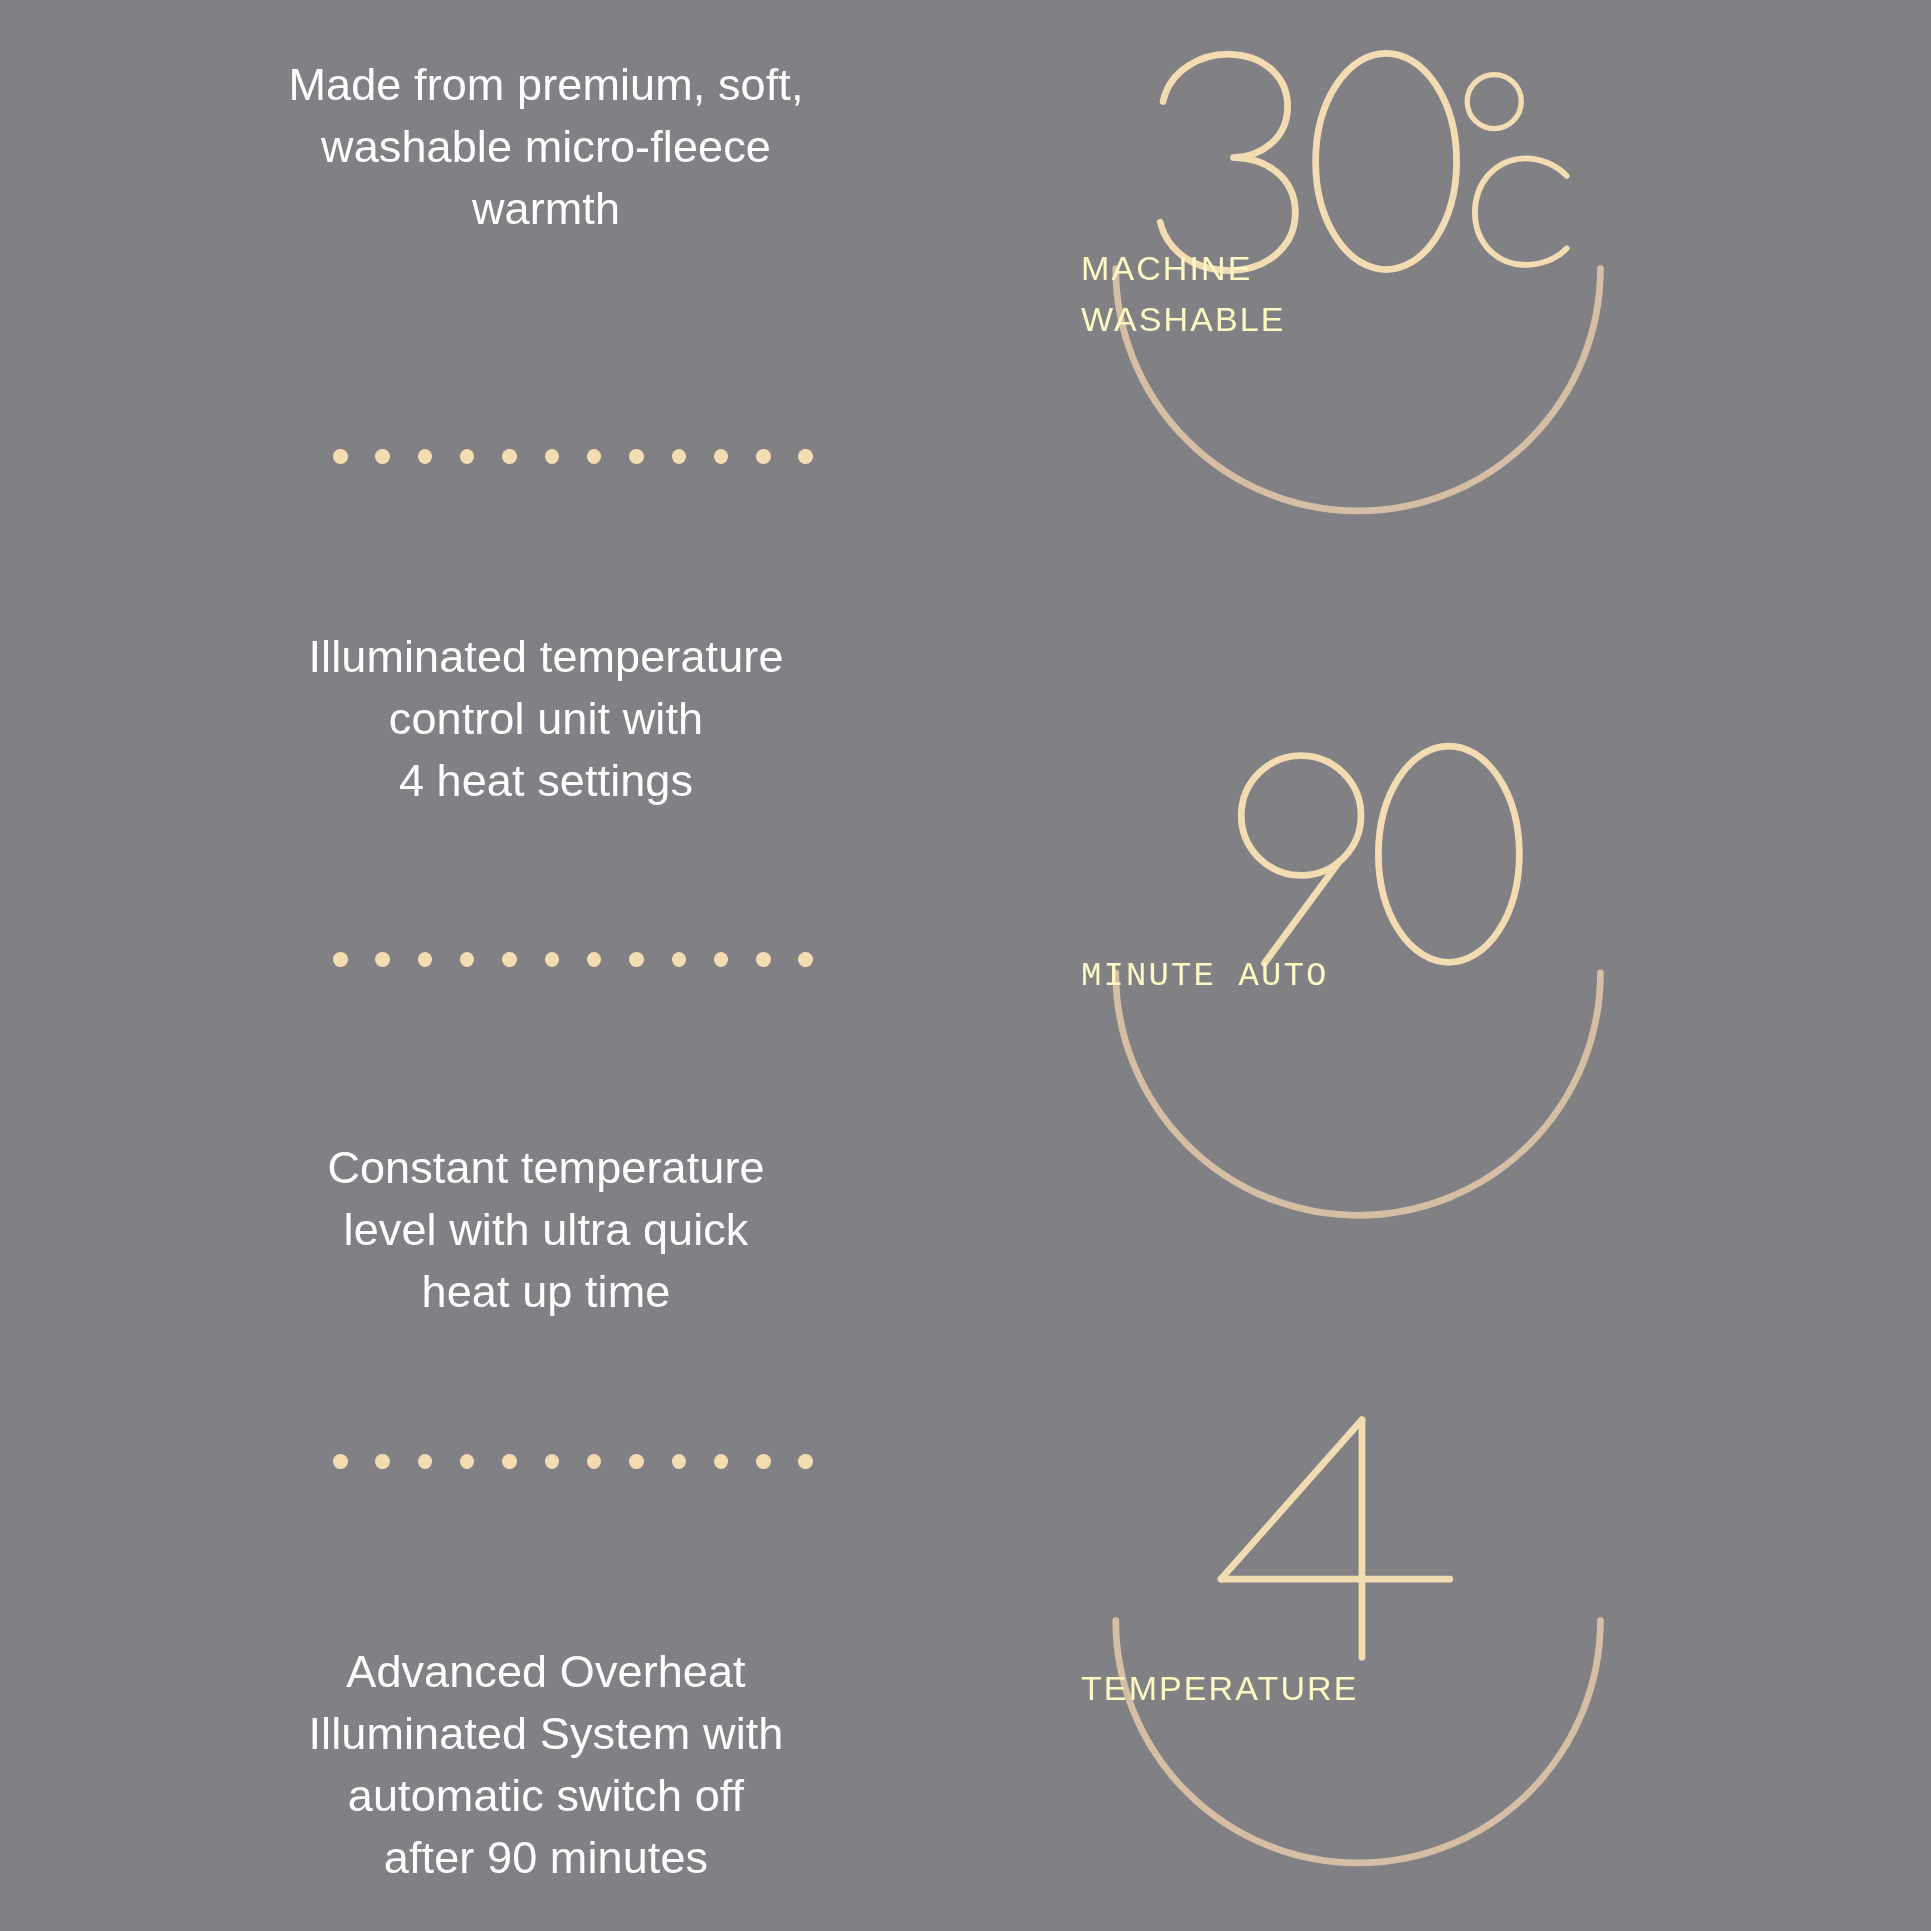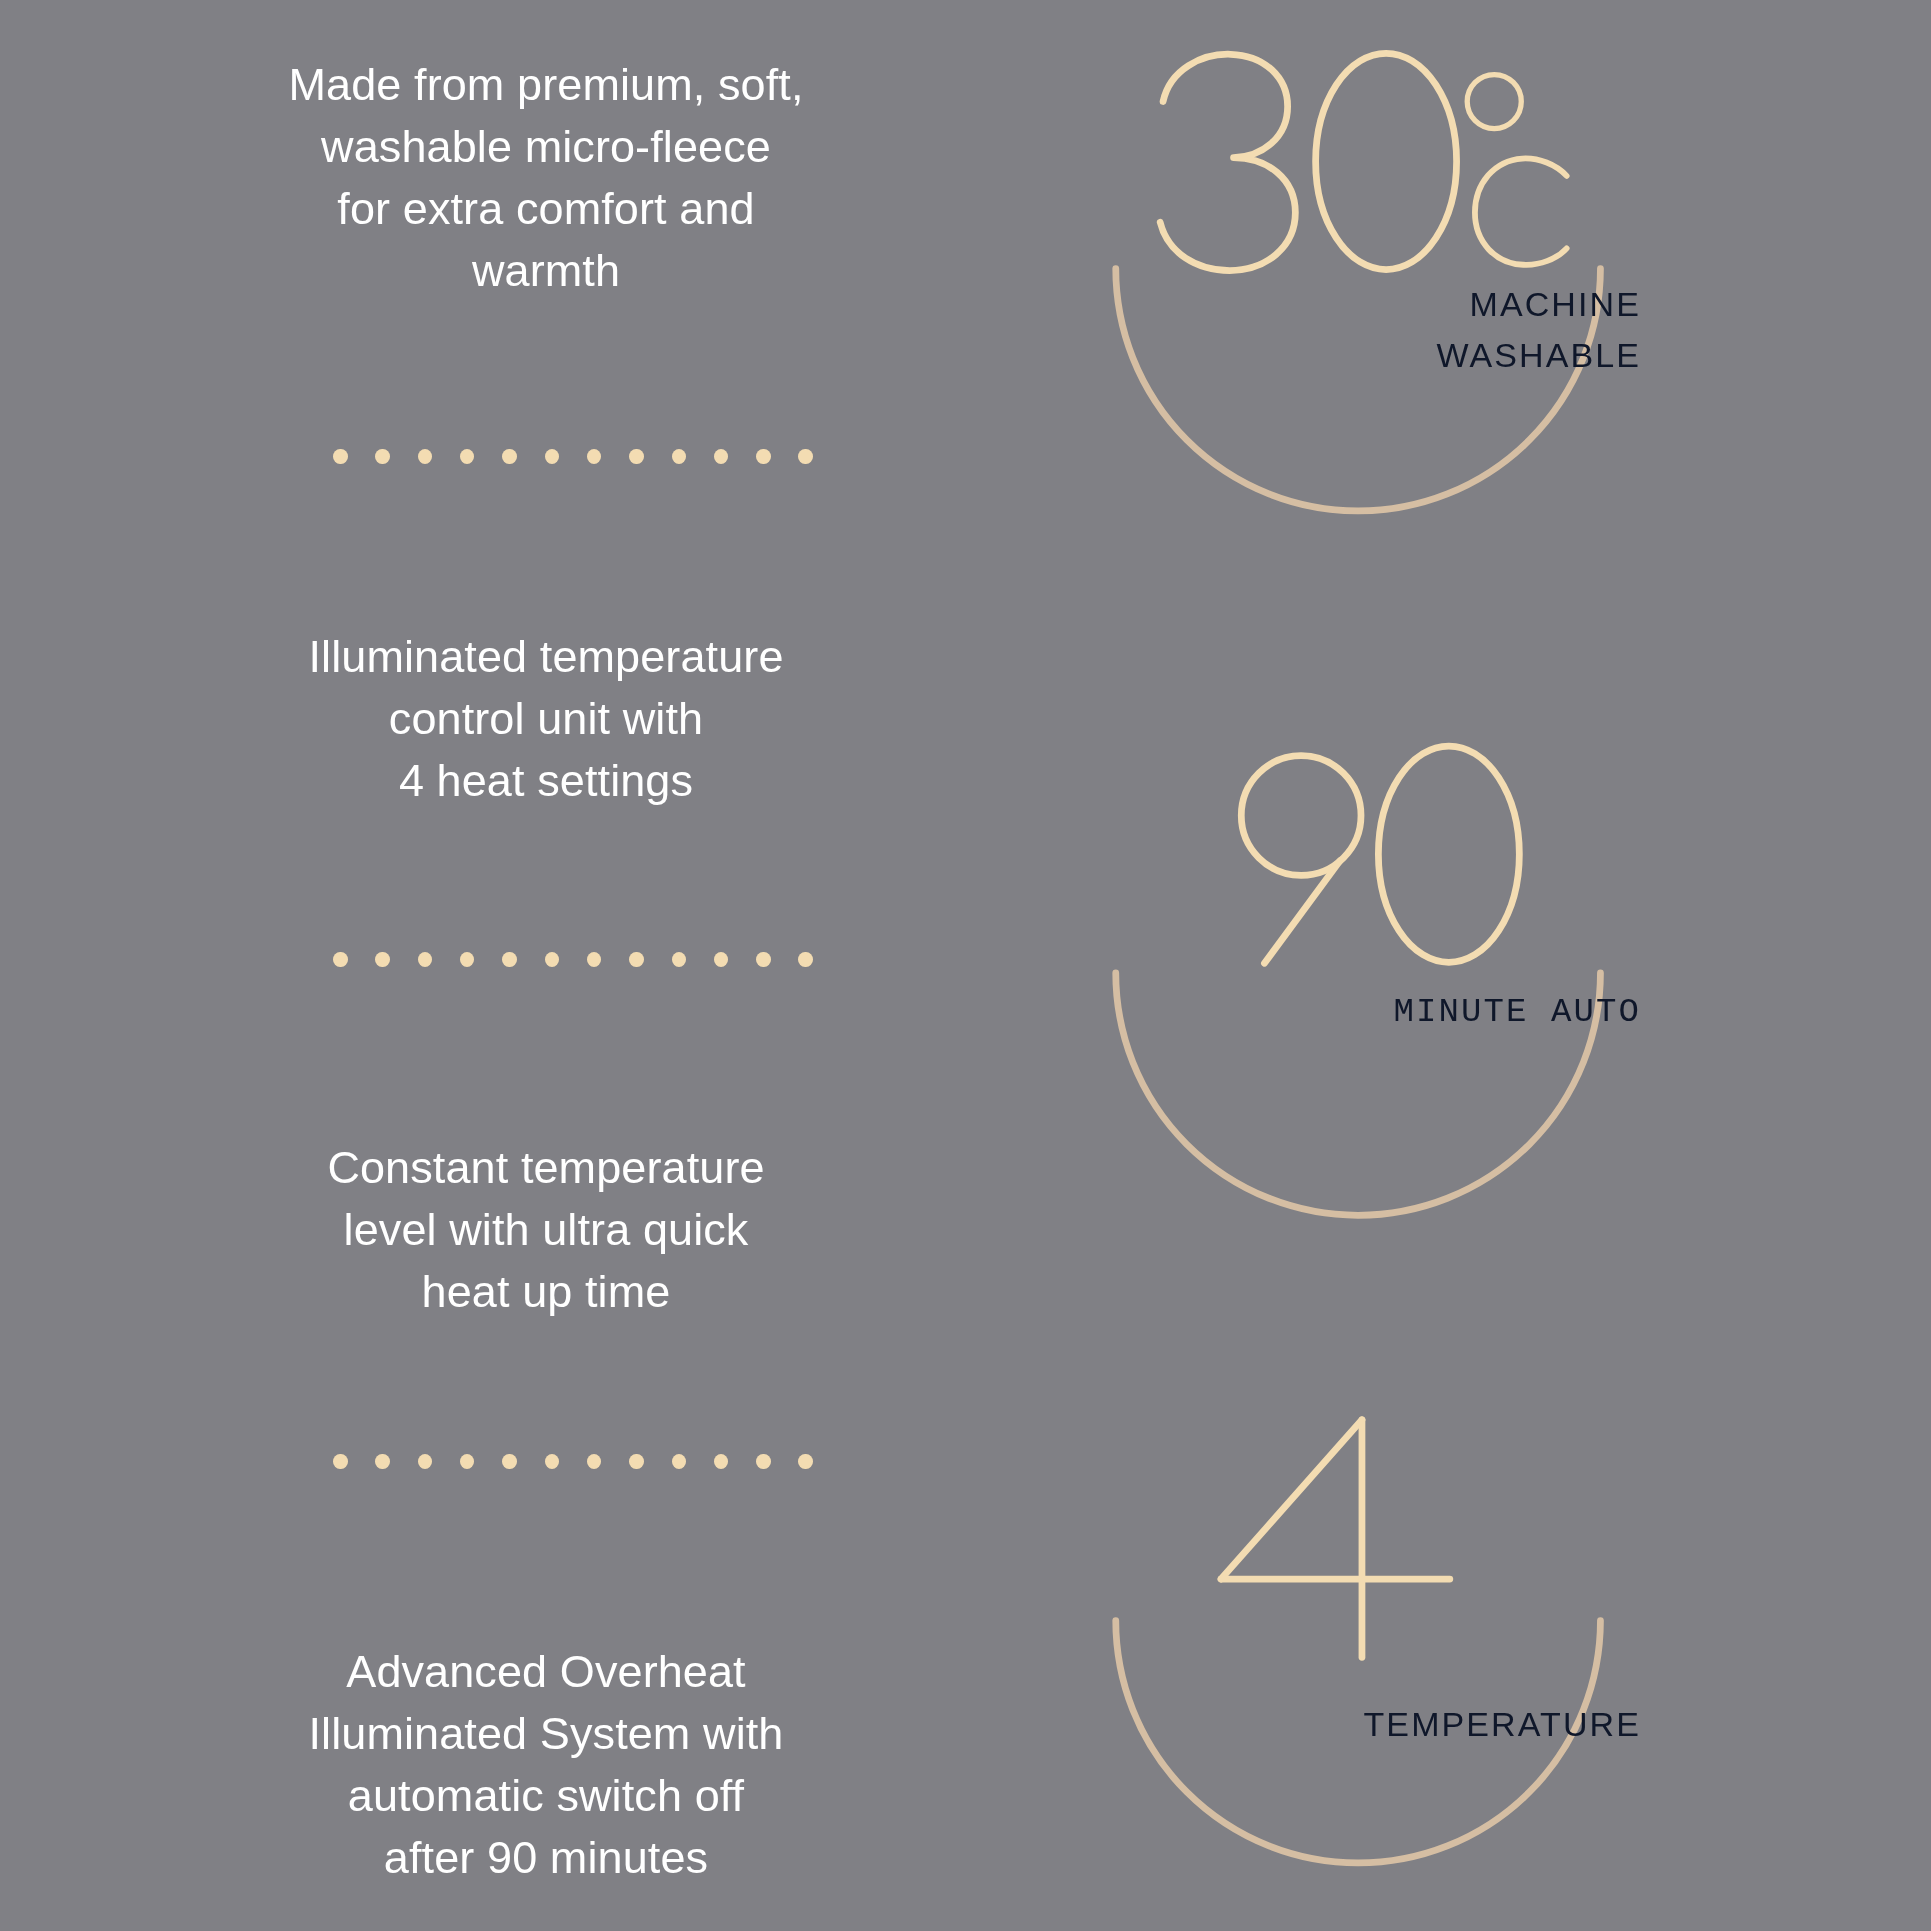--- a/index.html
+++ b/index.html
@@ -84,44 +84,42 @@
     top: 0;
     width: 560px;
     height: 541px;
     overflow: visible;
   }
 
   .icon-labels {
     position: absolute;
     left: 0;
     width: 560px;
-    text-align: right;
-    color: #0f172a;
+    text-align: left;
+    color: #fef9c3;
     font-size: 34px;
     line-height: 51px;
     font-weight: 300;
     letter-spacing: 2.1px;
-    margin-top: 36px;
   }
   .icon-labels .ln { display: block; white-space: nowrap; }
   #labels-1 { top: 214px; }
   #labels-2 { top: 237px; }
   #labels-3 { top: 282px; }
 </style>
 </head>
 <body>
 
 <div class="canvas">
 
   <div class="left-col">
 
     <div class="feature-text" id="text-1">
       <span class="ln">Made from premium, soft,</span>
       <span class="ln">washable micro-fleece</span>
-      <span class="ln">for extra comfort and</span>
       <span class="ln">warmth</span>
     </div>
 
     <div class="dot-row" id="dots-1">
       <span class="dot"></span>
       <span class="dot"></span>
       <span class="dot"></span>
       <span class="dot"></span>
       <span class="dot"></span>
       <span class="dot"></span>

